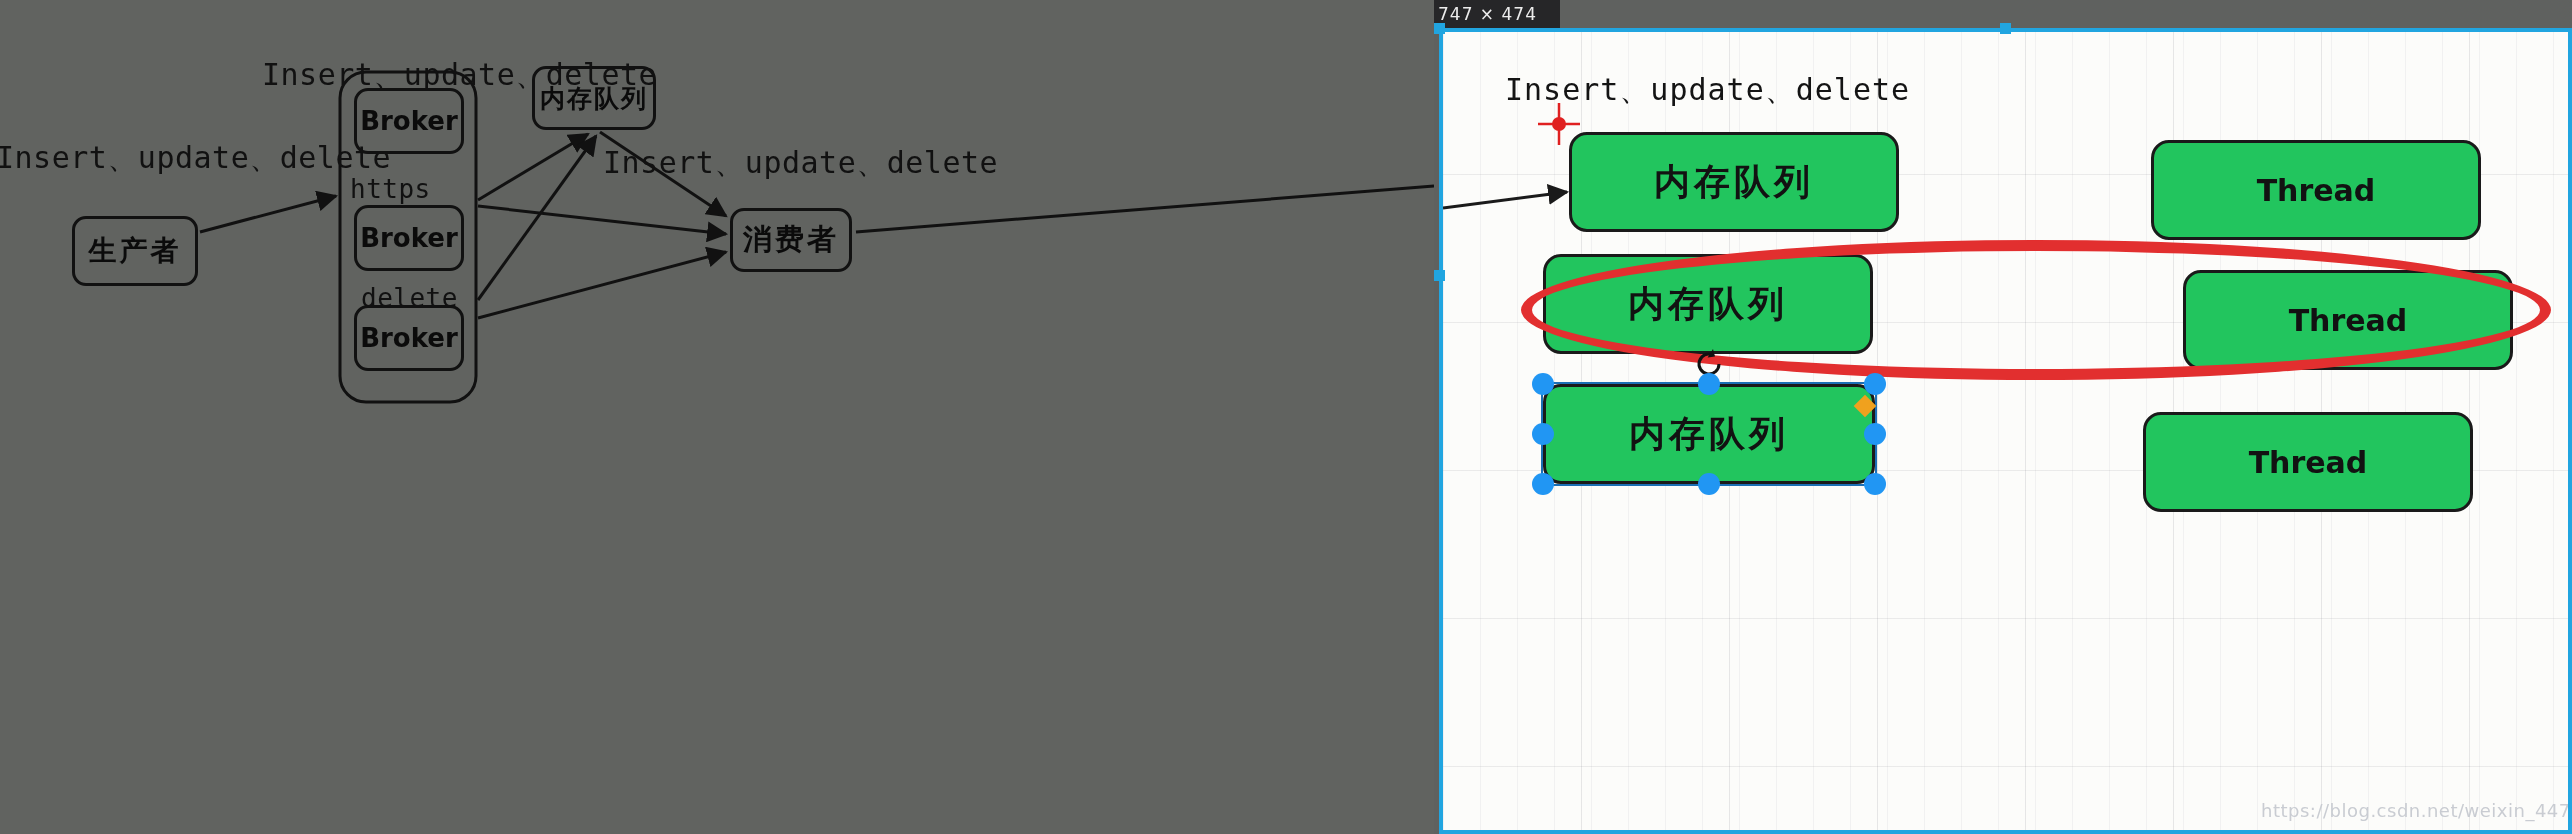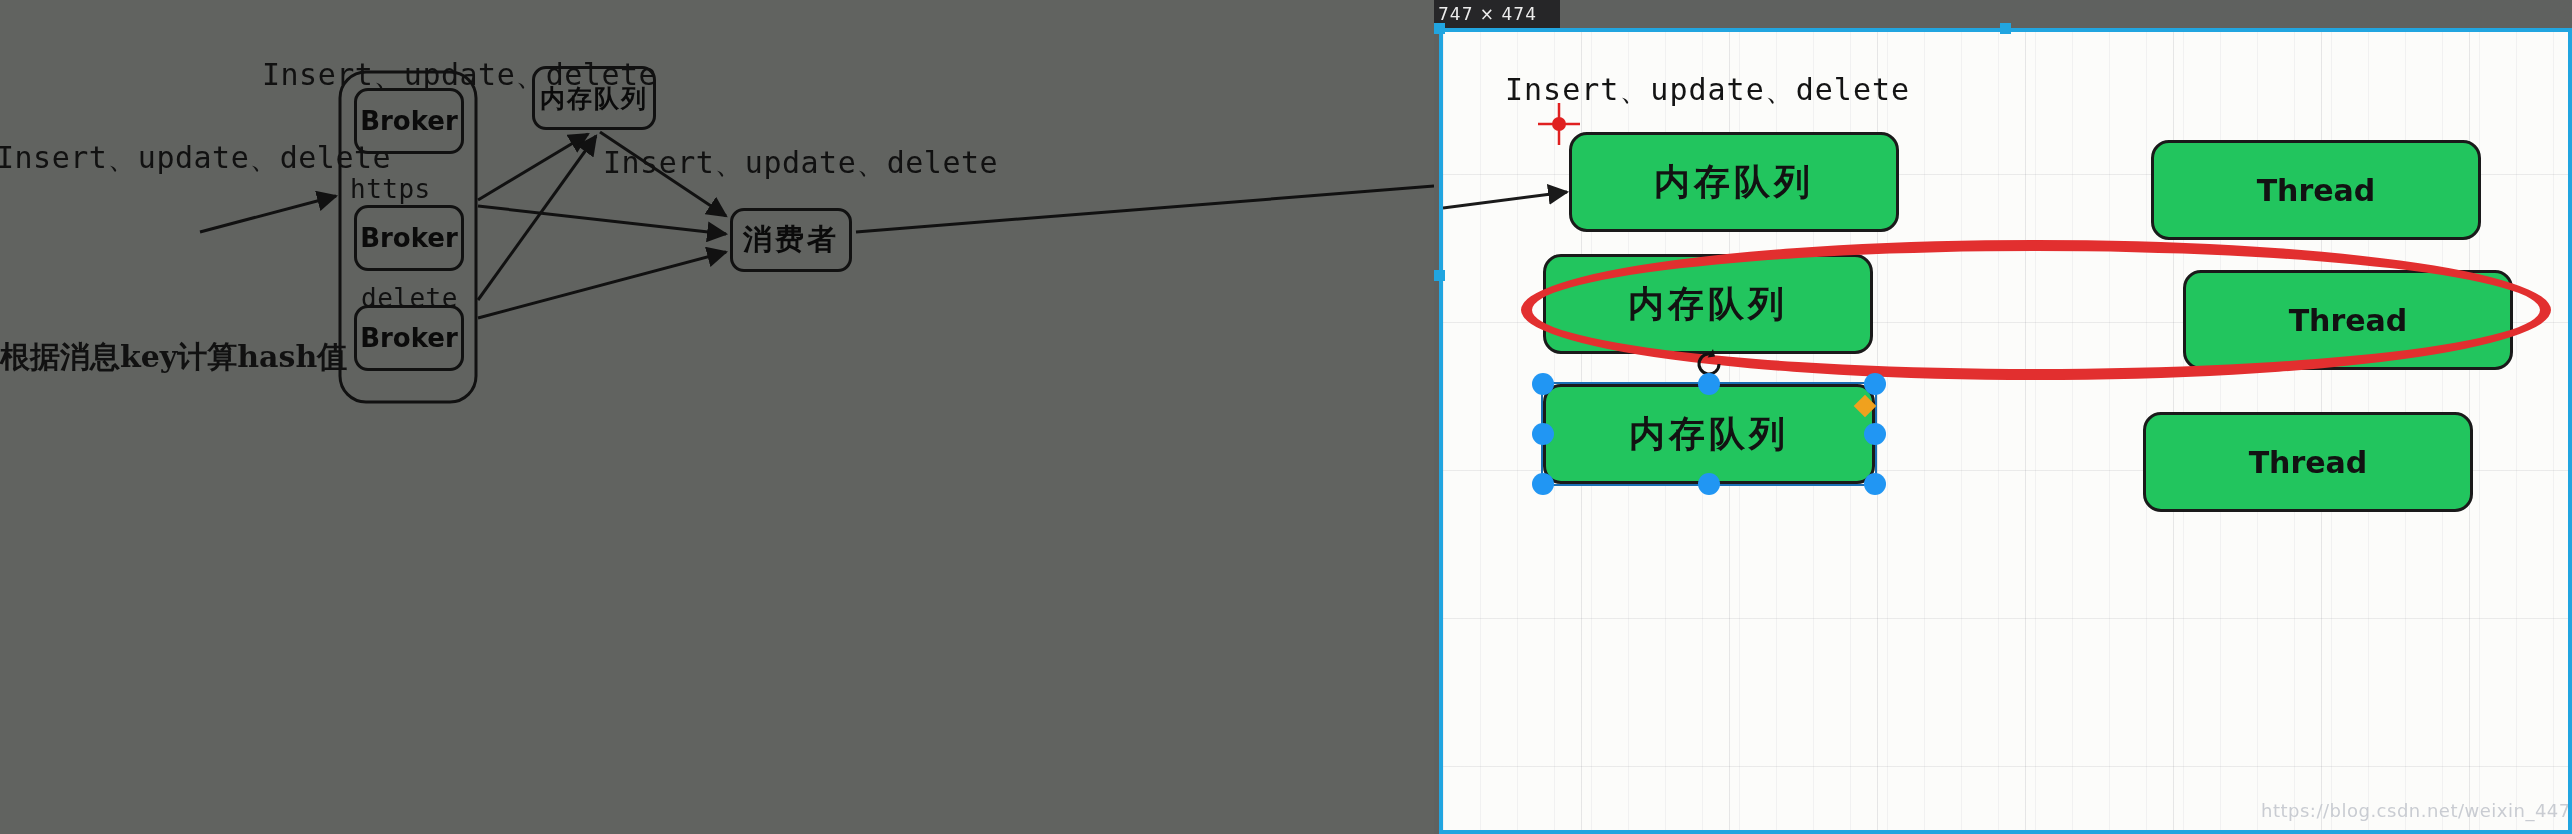--- a/index.html
+++ b/index.html
@@ -171,22 +171,22 @@
       <line x1="478" y1="318" x2="726" y2="252" stroke="#111" stroke-width="3" marker-end="url(#ah)"></line>
 
       <line x1="856" y1="232" x2="1434" y2="186" stroke="#111" stroke-width="3"></line>
     </svg>
 
     <div class="hw" style="left:262px;top:55px;font-size:30px;">Insert、update、delete</div>
     <div class="hw" style="left:-4px;top:138px;font-size:30px;">Insert、update、delete</div>
     <div class="hw" style="left:603px;top:143px;font-size:30px;">Insert、update、delete</div>
     <div class="hw" style="left:350px;top:174px;font-size:26px;">https</div>
     <div class="hw" style="left:361px;top:275px;font-size:26px;margin-top:8px;">delete</div>
-    <div class="hw hw-cjk" style="left:0px;top:337px;font-size:30px;letter-spacing:0;">根据消息key计算hash值</div>
-
+
+    <div class="node node-cjk" style="left:72px;top:216px;width:126px;height:70px;font-size:28px;letter-spacing:3px;">生产者</div>
 
     <div class="node node-lat" style="left:354px;top:88px;width:110px;height:66px;font-size:26px;">Broker</div>
     <div class="node node-lat" style="left:354px;top:205px;width:110px;height:66px;font-size:26px;">Broker</div>
     <div class="node node-lat" style="left:354px;top:305px;width:110px;height:66px;font-size:26px;">Broker</div>
 
     <div class="node node-cjk" style="left:532px;top:66px;width:124px;height:64px;font-size:25px;letter-spacing:2px;">内存队列</div>
 
     <div class="node node-cjk" style="left:730px;top:208px;width:122px;height:64px;font-size:29px;letter-spacing:3px;">消费者</div>
   </div>
 

